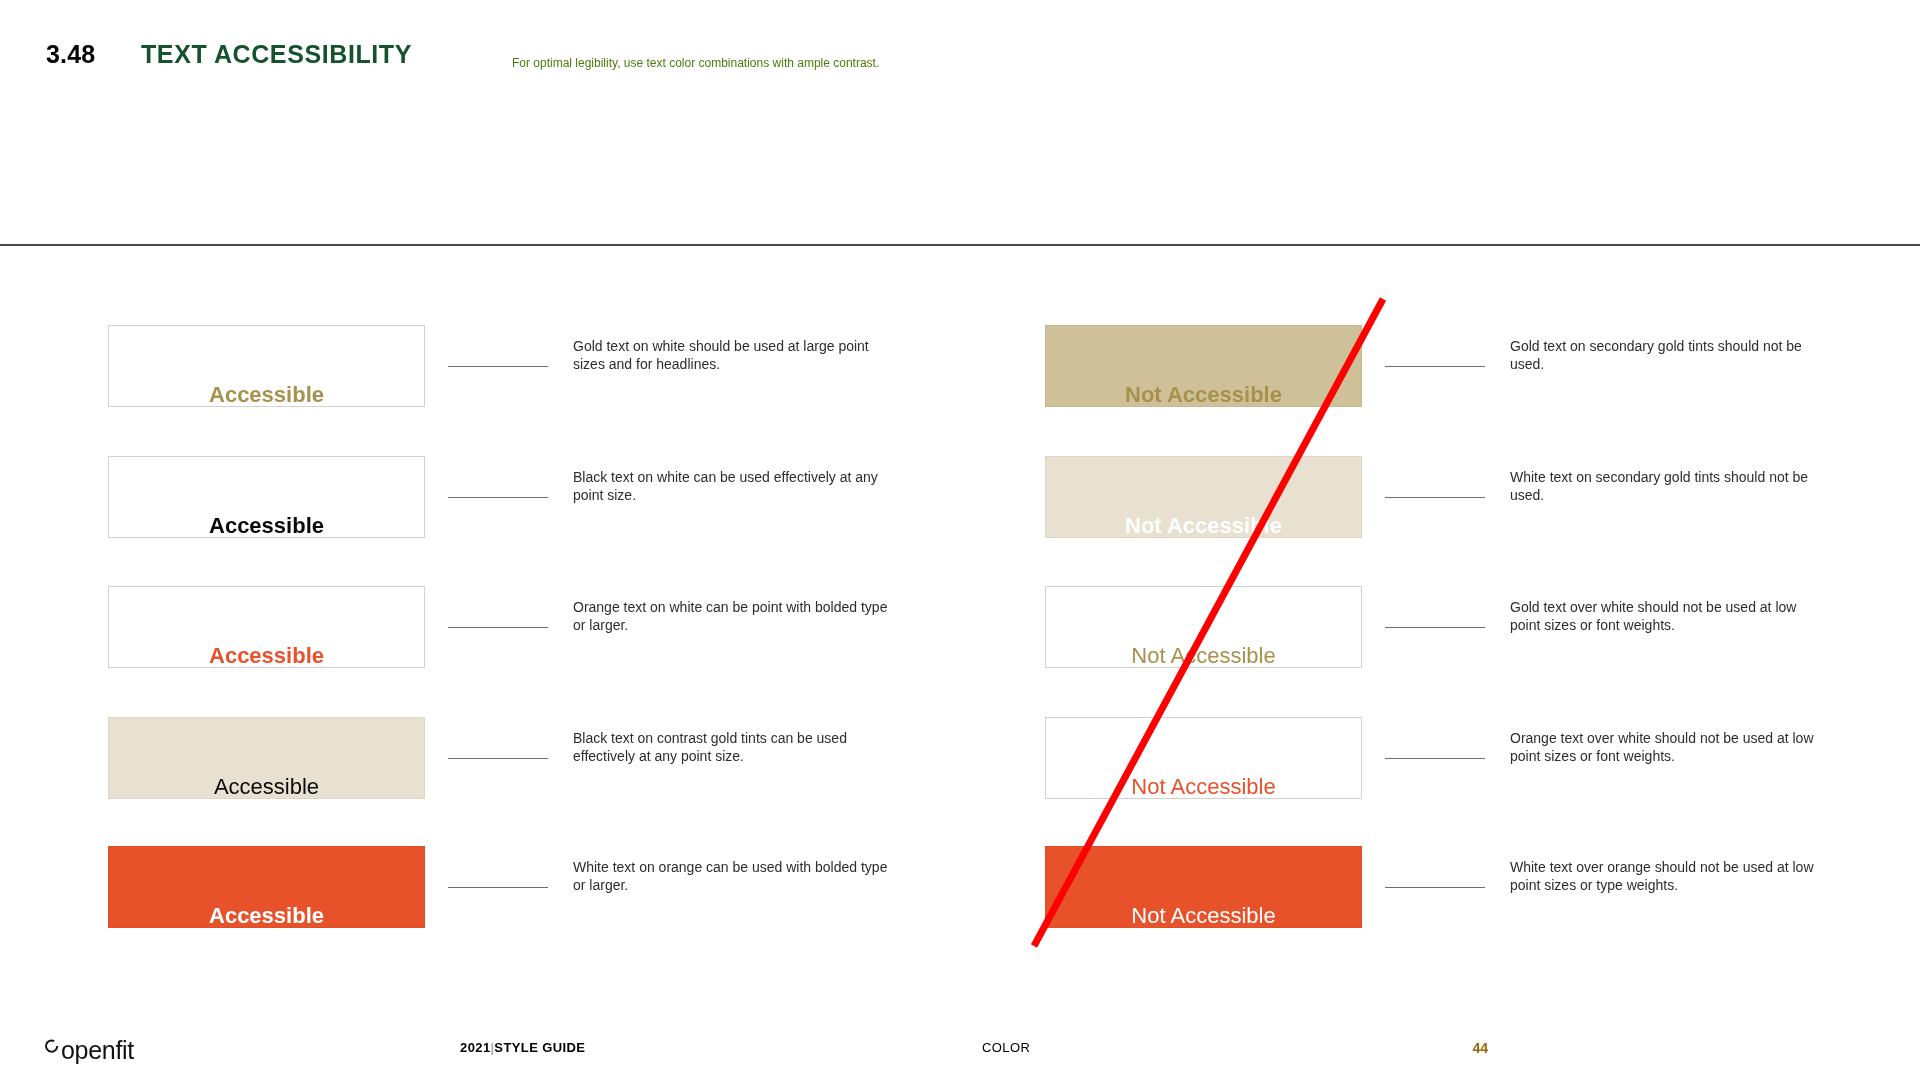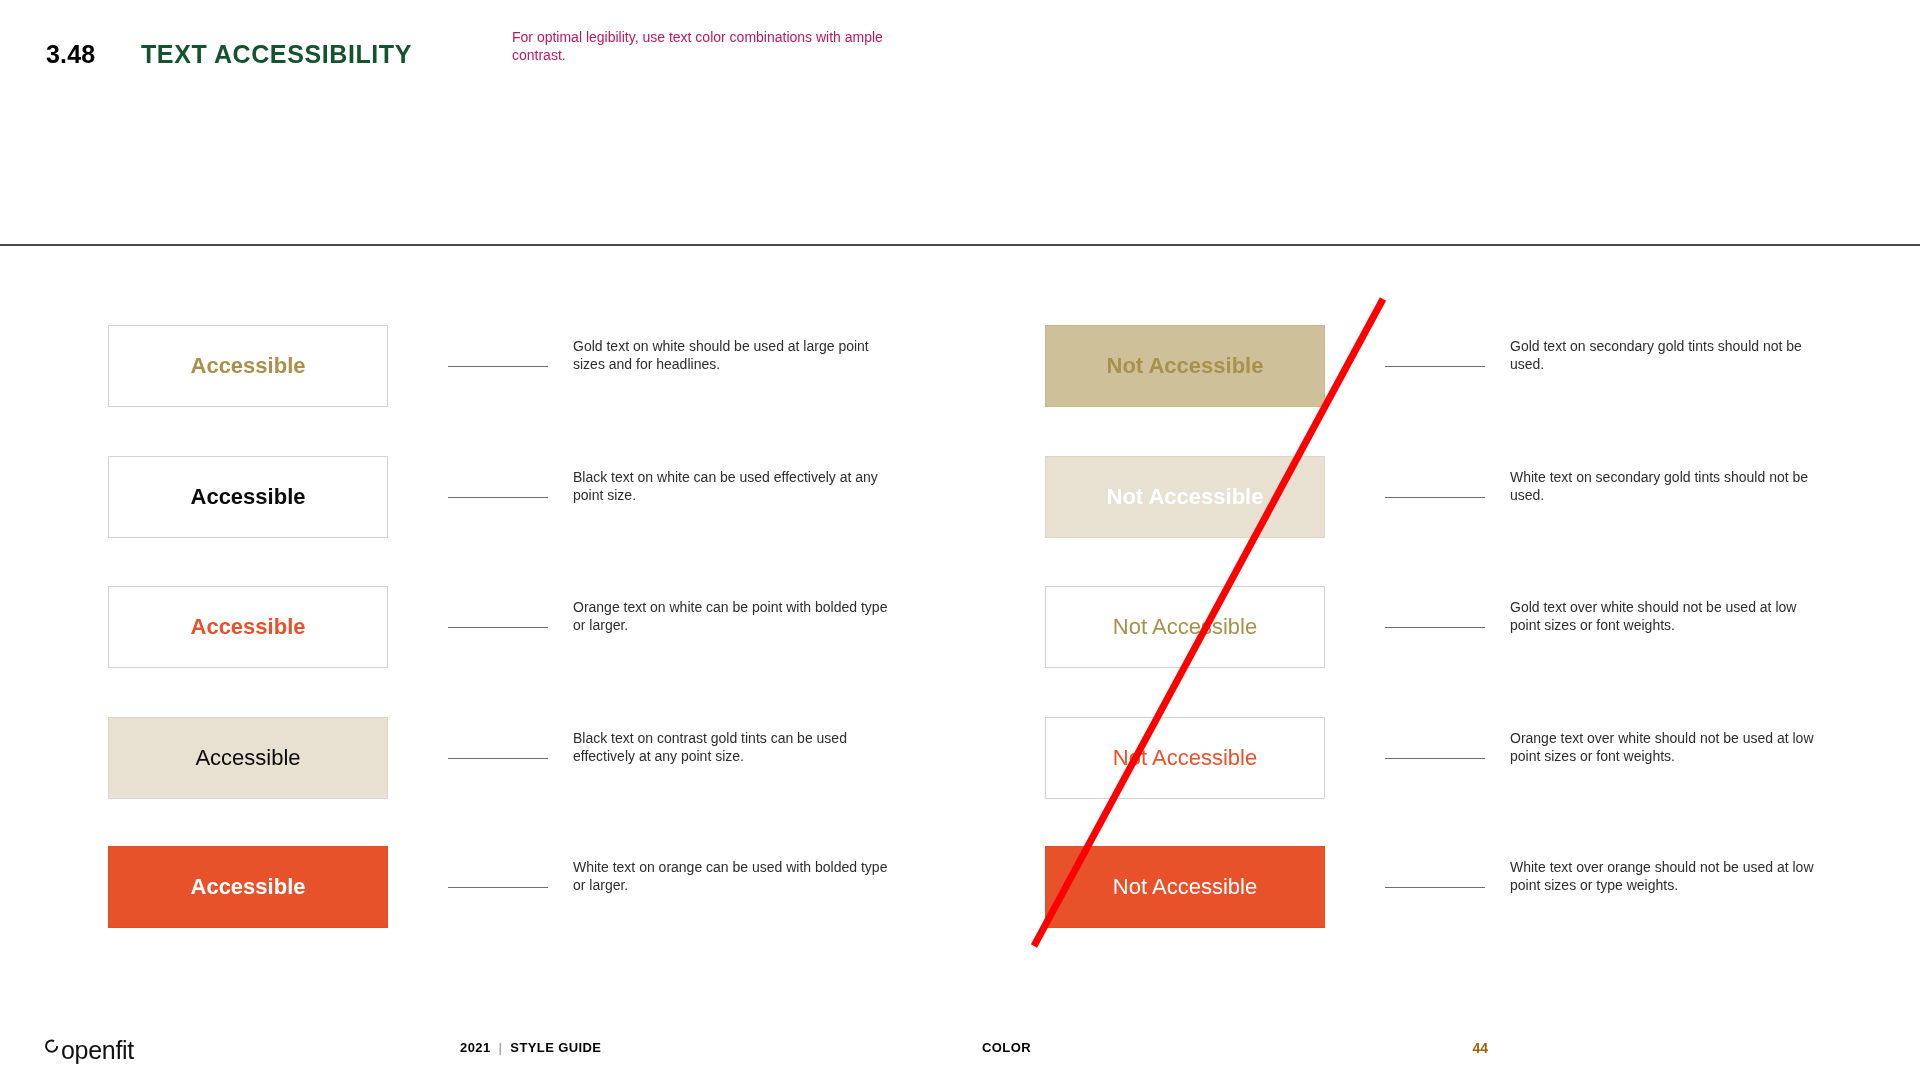--- a/index.html
+++ b/index.html
@@ -38,25 +38,25 @@
     position: absolute;
     left: 141px; top: 40px;
     font-size: 25px;
     font-weight: 700;
     letter-spacing: 0.6px;
     color: #14532d;
     white-space: nowrap;
   }
   .hdr-desc {
     position: absolute;
-    left: 512px; top: 28px;
+    left: 512px; top: 56px;
     width: 420px;
-    font-size: 14px;
+    font-size: 12px;
     line-height: 1.32;
-    color: #be185d;
+    color: #4d7c0f;
     font-weight: 400;
   }
   .hdr-rule {
     position: absolute;
     left: 0; top: 244px;
     width: 1920px;
     height: 2px;
     background: #4a4a4c;
   }
 
@@ -85,24 +85,24 @@
   }
   .row.r0 { top: 80px;  }
   .row.r1 { top: 211px; }
   .row.r2 { top: 341px; }
   .row.r3 { top: 472px; }
   .row.r4 { top: 601px; }
 
   .swatch {
     position: absolute;
     left: 0; top: 0;
-    width: 280px;
+    width: 317px;
     height: 82px;
     display: flex;
-    align-items: center;
+    align-items: flex-end;
     justify-content: center;
     border: 1px solid #d2d2d2;
   }
   .swatch.noborder { border: 1px solid rgba(0,0,0,0.04); }
 
   .swatch-label {
     font-size: 22px;
     line-height: 1;
     white-space: nowrap;
   }
@@ -162,31 +162,30 @@
   }
   .footer-center {
     position: absolute;
     left: 460px; top: 15px;
     font-size: 13px;
     font-weight: 700;
     letter-spacing: 0.4px;
     color: #000000;
     display: flex;
     align-items: center;
-    gap: 8px;
   }
   .footer-sep {
     color: #8a8a8a;
     font-weight: 400;
   }
   .footer-section {
     position: absolute;
     left: 982px; top: 15px;
     font-size: 13px;
-    font-weight: 700;
+    font-weight: 400;
     letter-spacing: 0.4px;
     color: #000000;
   }
   .footer-page {
     position: absolute;
     right: 44px; top: 15px;
     font-size: 14px;
     font-weight: 700;
     color: #a16207;
   }

